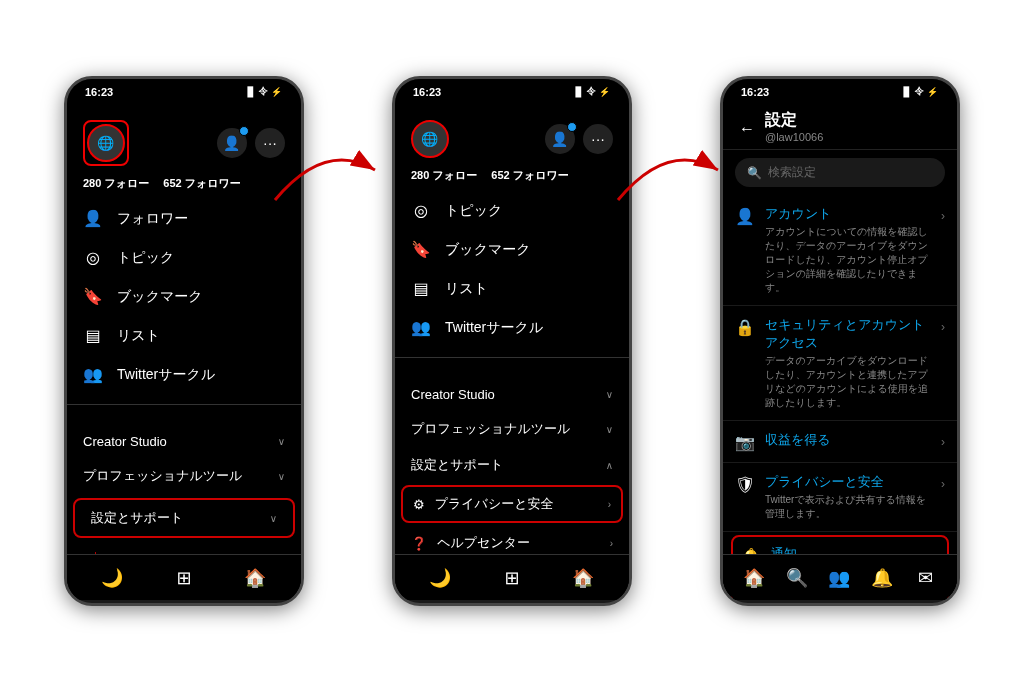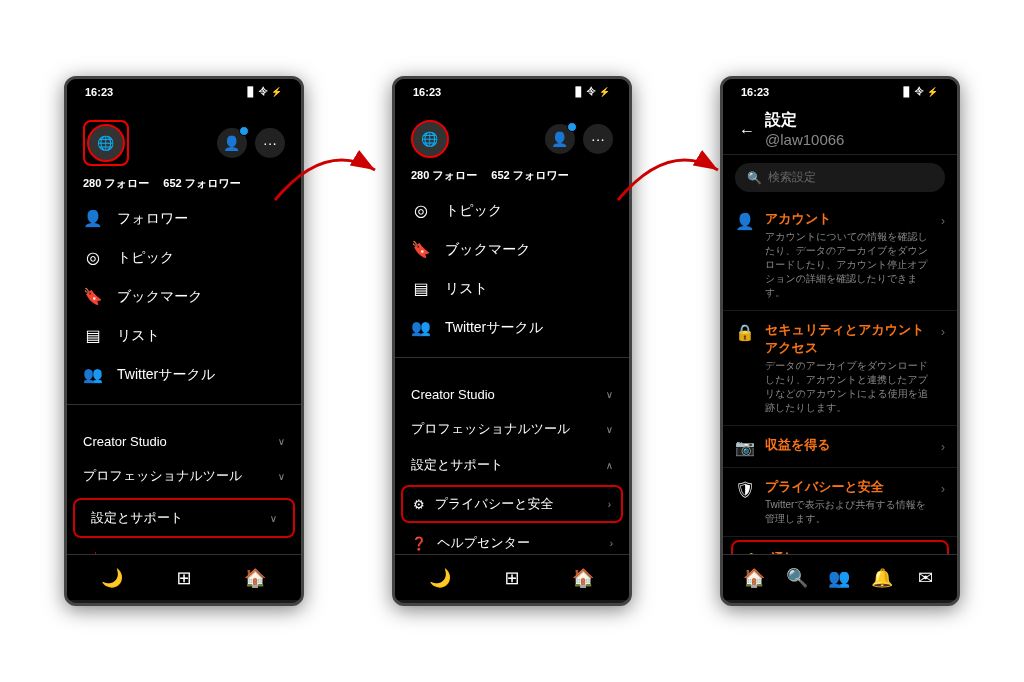--- a/index.html
+++ b/index.html
@@ -23,21 +23,21 @@
       justify-content: space-around;
       padding: 30px 20px;
       position: relative;
     }
 
     
     .phone {
       width: 240px;
       height: 530px;
       background: #1a1a1a;
-      border-radius: 12px;
+      border-radius: 28px;
       border: 3px solid #444;
       overflow: hidden;
       position: relative;
       flex-shrink: 0;
       box-shadow: 0 4px 20px rgba(0,0,0,0.5);
     }
 
     
     .status-bar {
       display: flex;
@@ -222,21 +222,21 @@
     .settings-title-block {
       flex: 1;
     }
 
     .settings-title {
       font-size: 16px;
       font-weight: 700;
     }
 
     .settings-username {
-      font-size: 15px;
+      font-size: 11px;
       color: #888;
     }
 
     .search-bar {
       margin: 8px 12px;
       background: #1a1a1a;
       border-radius: 20px;
       padding: 6px 12px;
       display: flex;
       align-items: center;
@@ -265,22 +265,22 @@
       width: 18px;
       text-align: center;
     }
 
     .settings-item-text {
       flex: 1;
     }
 
     .settings-item-title {
       font-size: 13px;
-      font-weight: 700;
-      color: #f97316;
+      font-weight: 400;
+      color: #0ea5e9;
     }
 
     .settings-item-desc {
       font-size: 10px;
       color: #888;
       line-height: 1.4;
       margin-top: 2px;
     }
 
     .settings-item-chevron {

